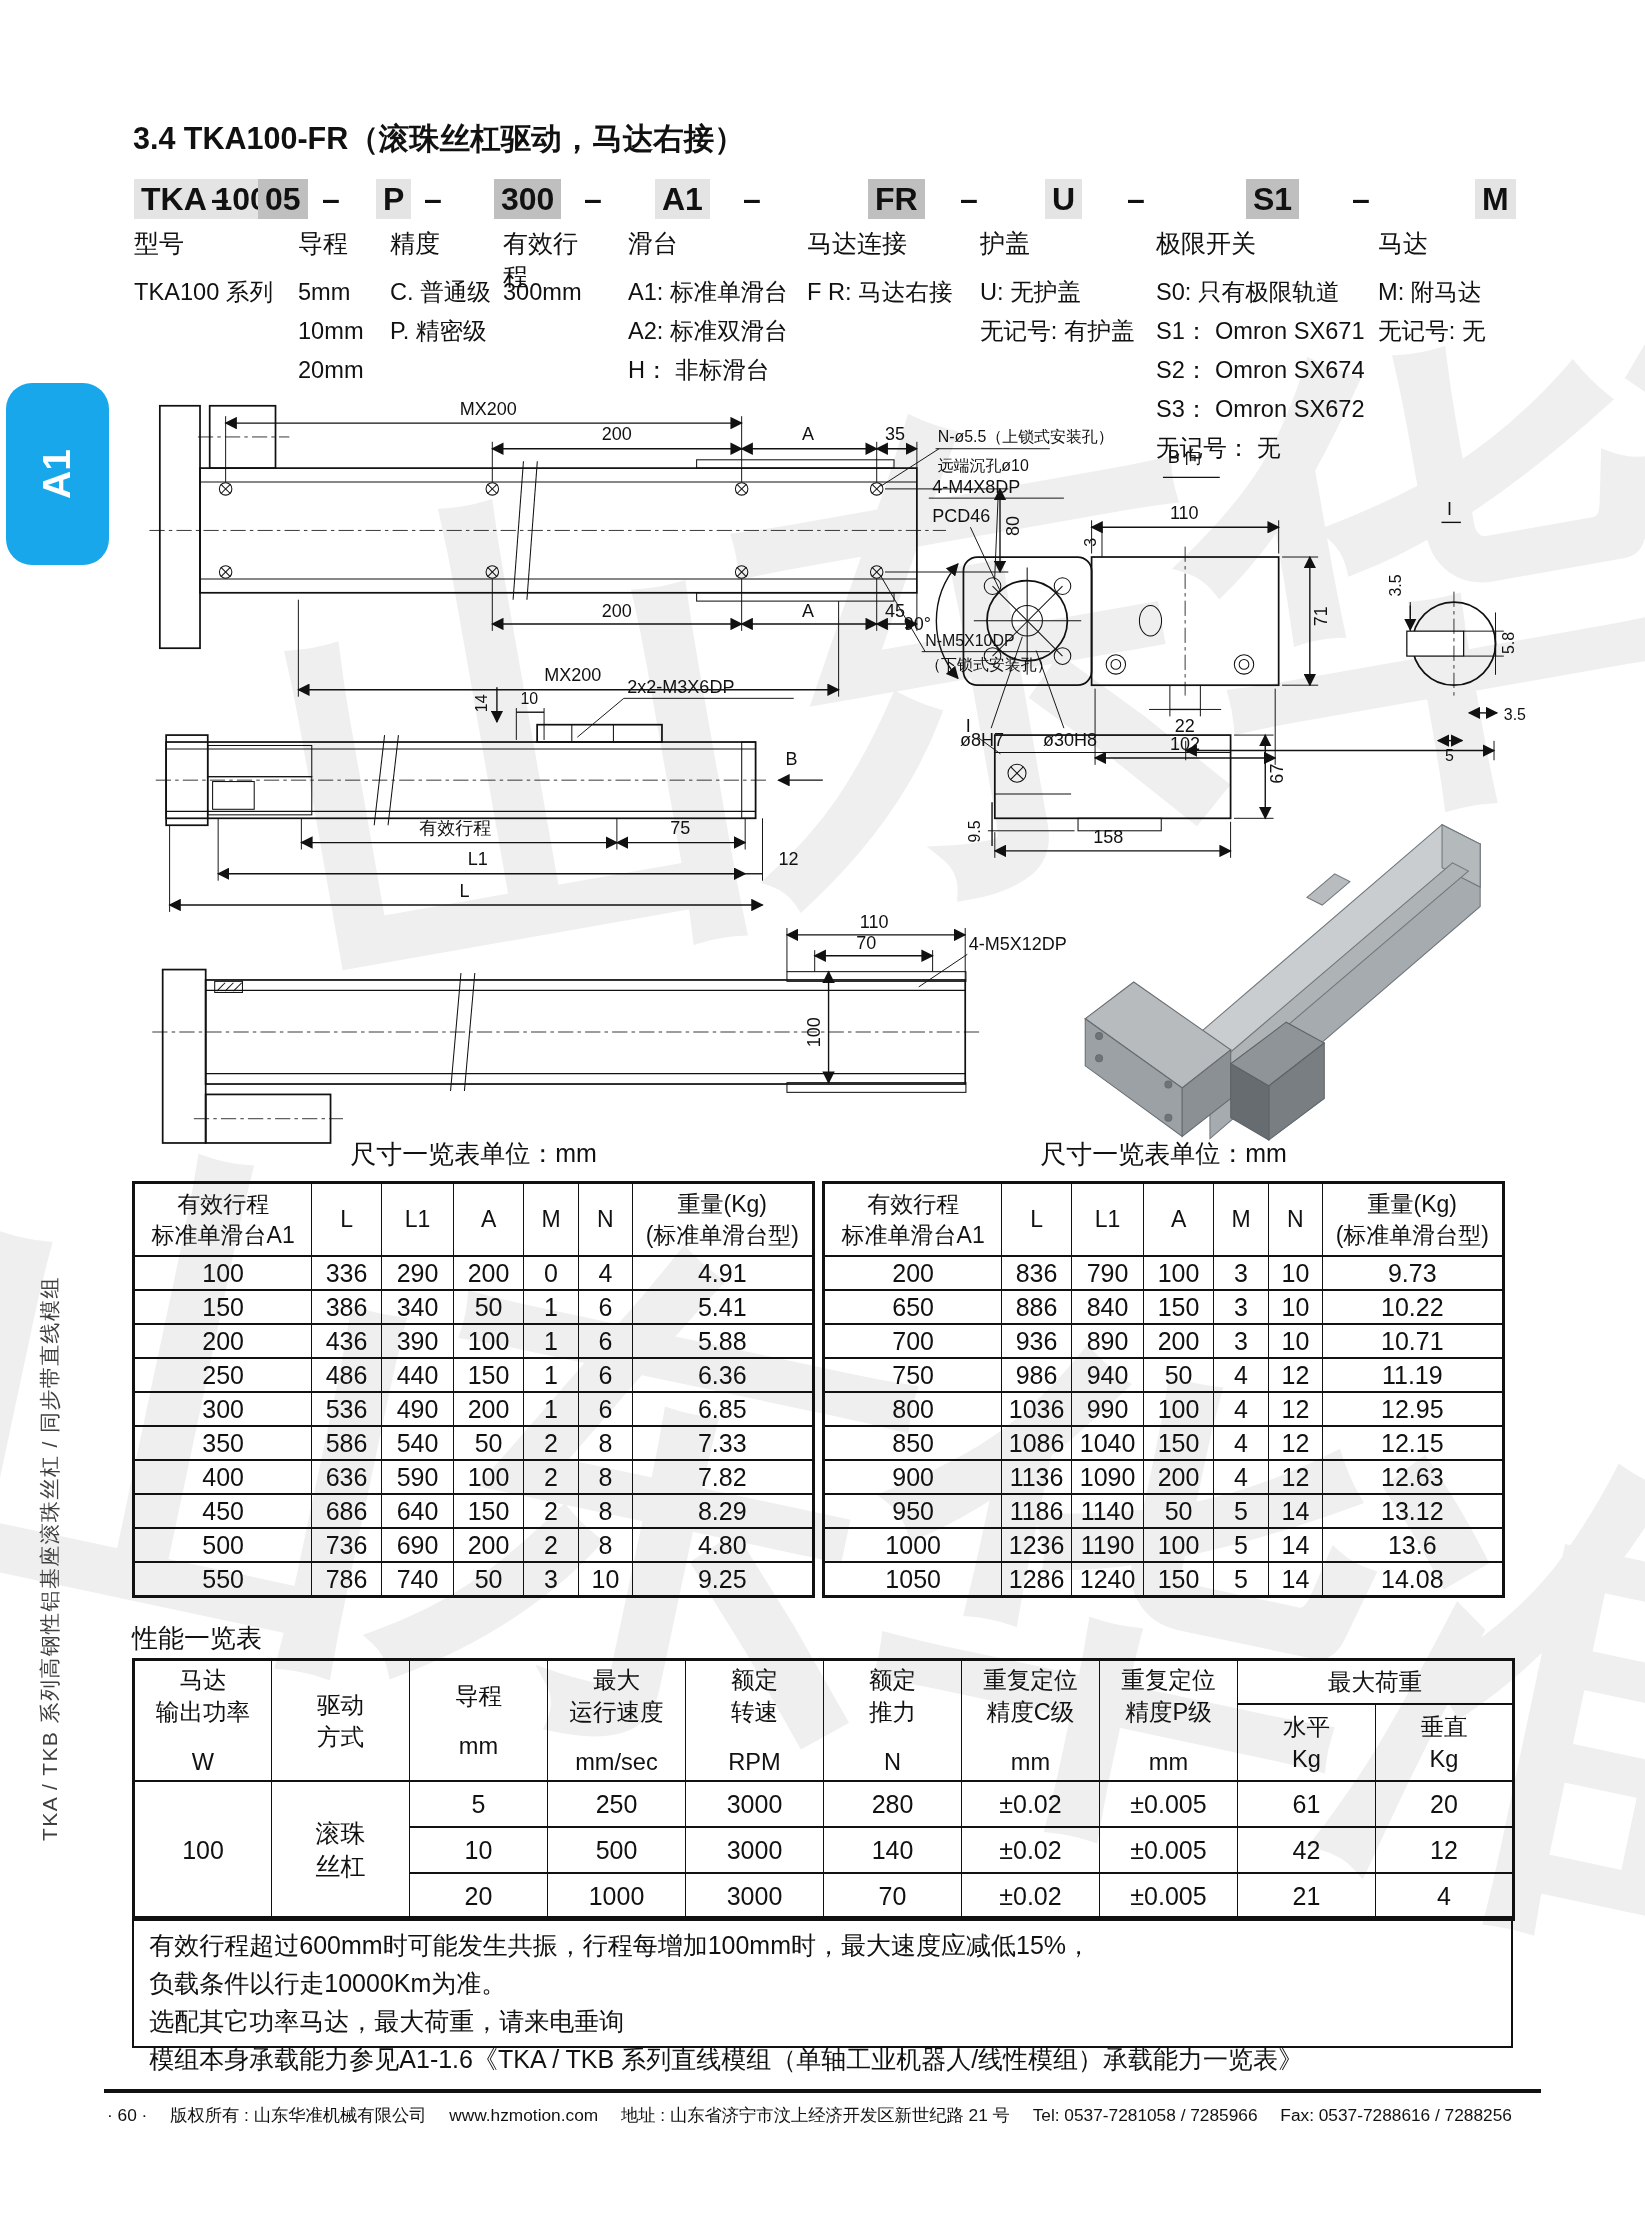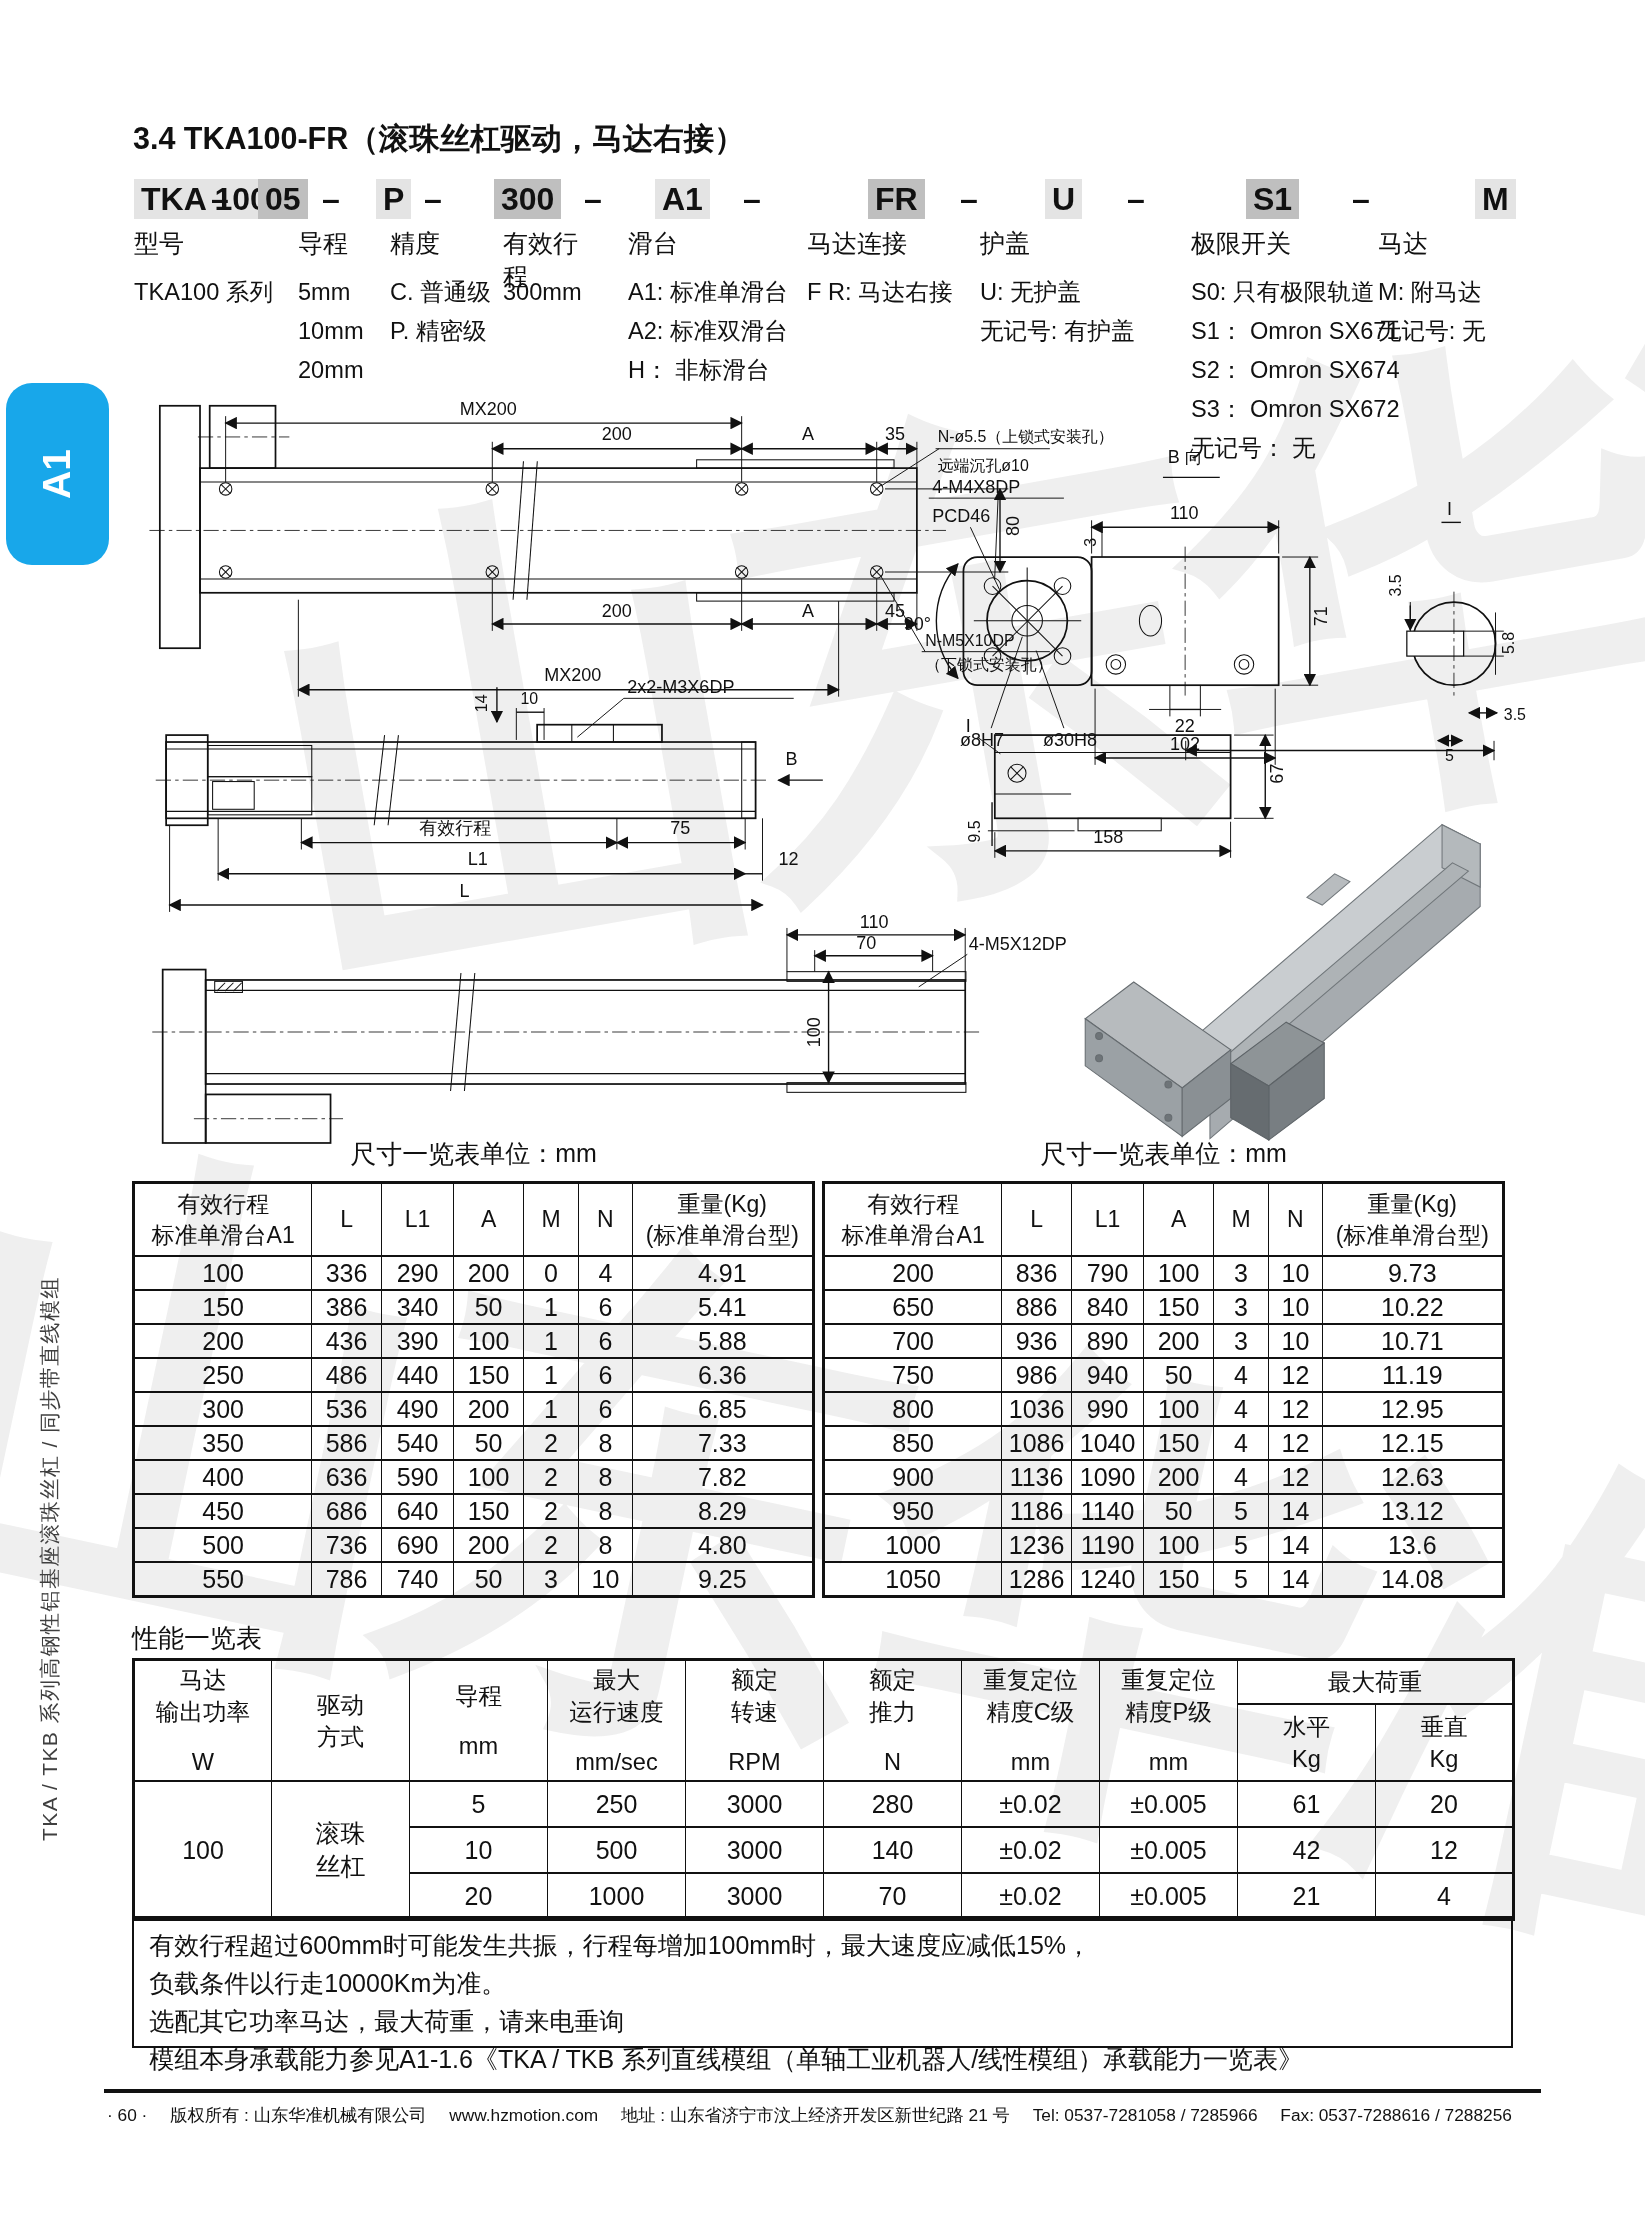--- a/index.html
+++ b/index.html
@@ -133,21 +133,21 @@
         <div>F R: 马达右接</div>
       </div>
     </div>
   <div class="opt-col" style="left:980px">
     <div class="opt-label">护盖</div>
     <div class="opt-items">
         <div>U: 无护盖</div>
         <div>无记号: 有护盖</div>
       </div>
     </div>
-  <div class="opt-col" style="left:1191px">
+  <div class="opt-col" style="left:1156px">
     <div class="opt-label">极限开关</div>
     <div class="opt-items">
         <div>S0: 只有极限轨道</div>
         <div>S1： Omron SX671</div>
         <div>S2： Omron SX674</div>
         <div>S3： Omron SX672</div>
         <div>无记号： 无</div>
       </div>
     </div>
   <div class="opt-col" style="left:1378px">

